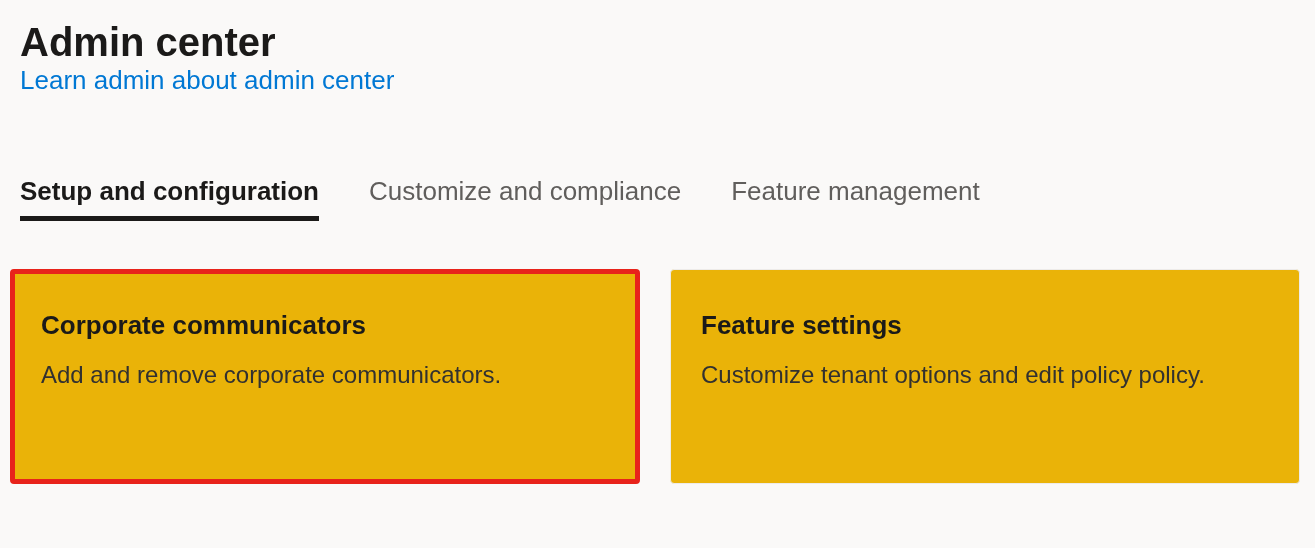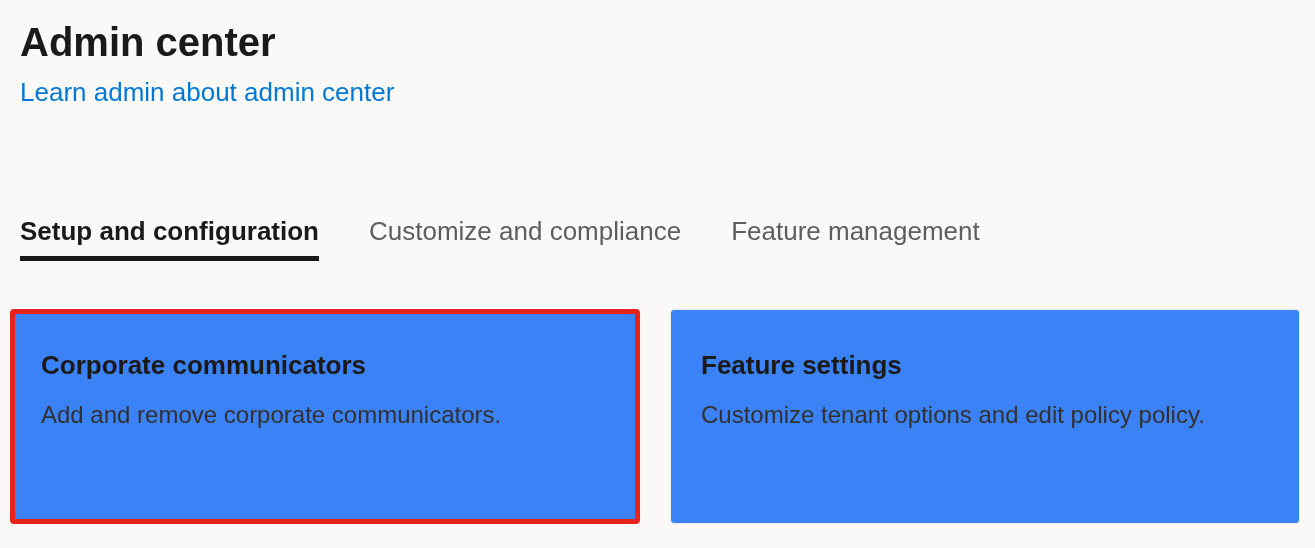--- a/index.html
+++ b/index.html
@@ -12,35 +12,34 @@
       background: #faf9f8;
       width: 1315px;
       height: 548px;
       padding: 20px 0 0 20px;
       color: #323130;
     }
     .page-title {
       font-size: 40px;
       font-weight: 600;
       color: #1b1a19;
-      margin-bottom: 12px;
+      margin-bottom: 0;
     }
     .learn-more-link {
       font-size: 26px;
       color: #0078d4;
       text-decoration: none;
       cursor: pointer;
       display: inline-block;
       margin-bottom: 80px;
     }
     .tabs {
       display: flex;
       gap: 50px;
       margin-bottom: 50px;
-      margin-top: 28px;
     }
     .tab {
       font-size: 26px;
       color: #605e5c;
       cursor: pointer;
       padding-bottom: 12px;
       position: relative;
     }
     .tab.active {
       color: #1b1a19;
@@ -53,21 +52,21 @@
       right: 0;
       bottom: -2px;
       height: 5px;
       background: #1b1a19;
     }
     .cards {
       display: flex;
       gap: 30px;
     }
     .card {
-      background: #3b82f6;
+      background: #eab308;
       border: 1px solid #edebe9;
       border-radius: 4px;
       padding: 40px 30px 50px 30px;
       width: 630px;
       height: 215px;
       cursor: pointer;
     }
     .card.highlighted {
       border: 5px solid #e8231b;
       padding: 36px 26px 46px 26px;

